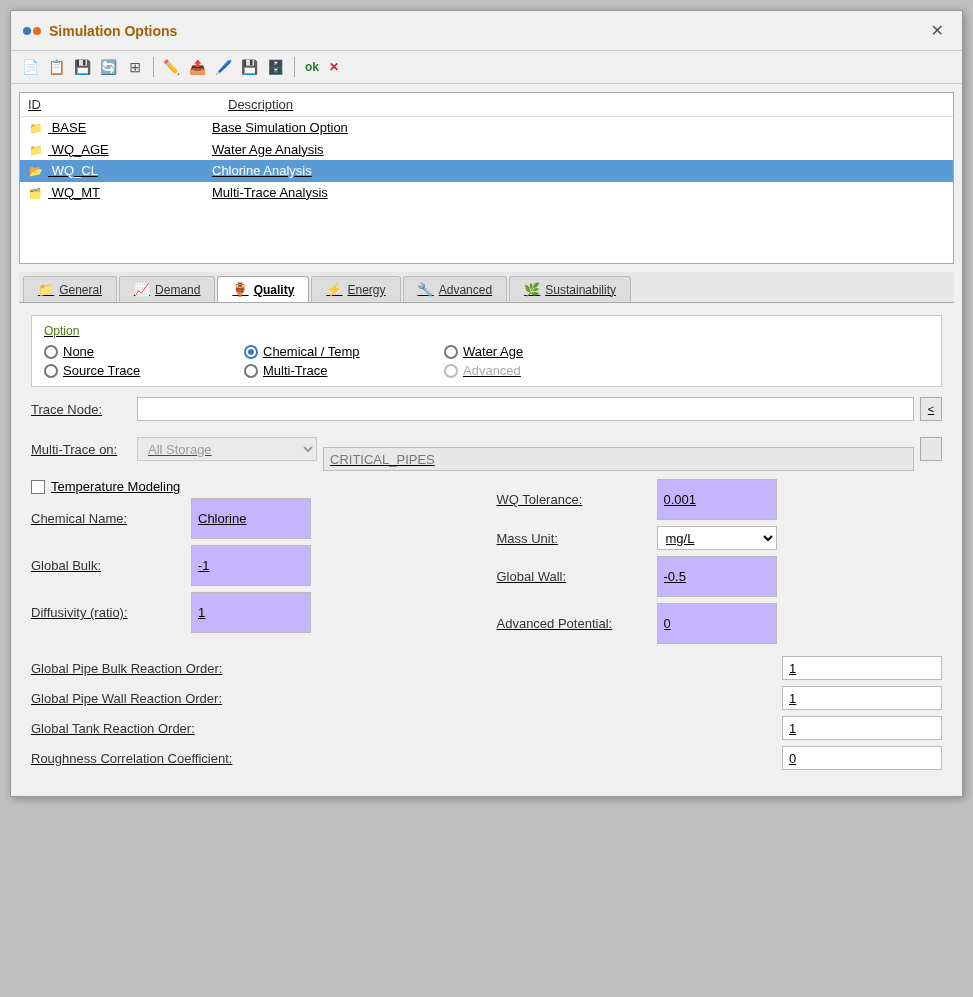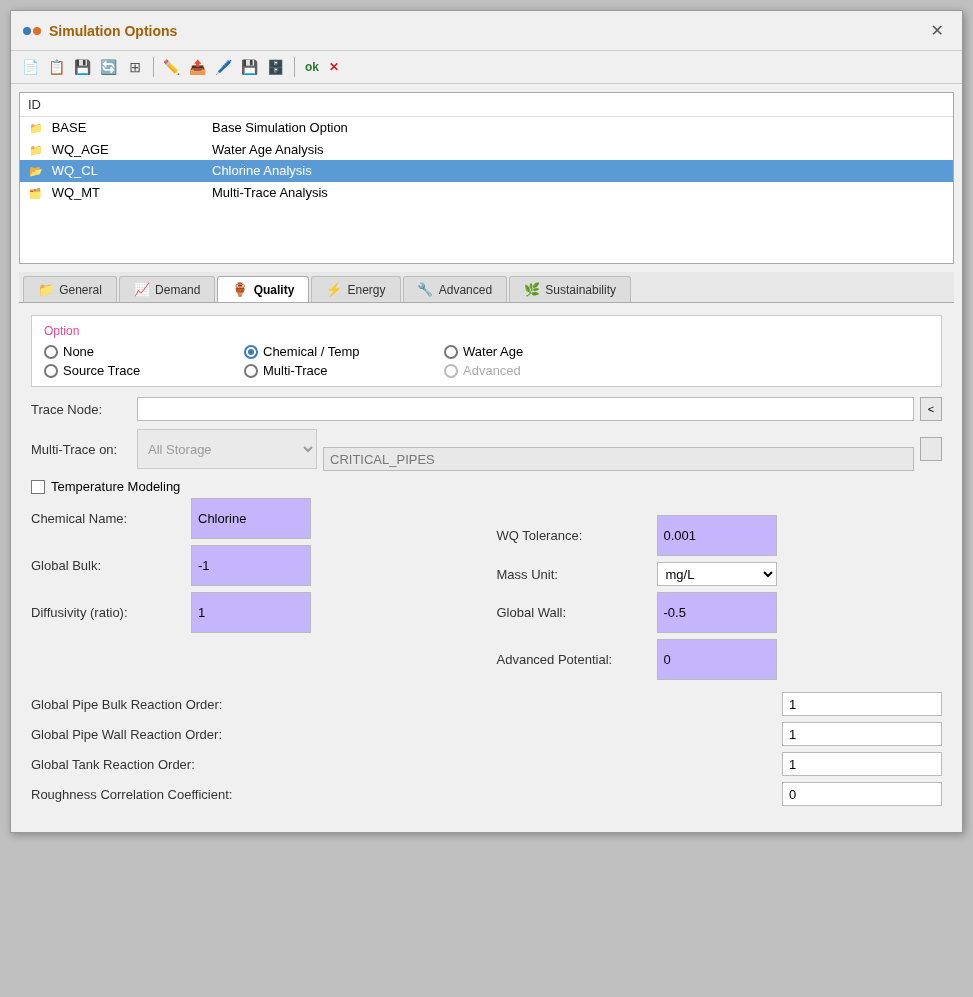--- a/index.html
+++ b/index.html
@@ -92,20 +92,21 @@
       font-size: 12px;
       font-weight: bold;
       color: #cc2222;
       border: none;
       background: transparent;
       cursor: pointer;
       padding: 2px 4px;
     }
     .content-area {
       padding: 8px;
+      text-decoration: underline;
     }
     
     .list-container {
       background: white;
       border: 1px solid #aaa;
       margin-bottom: 8px;
     }
     .list-header {
       display: flex;
       background: white;
@@ -184,21 +185,21 @@
     }
     
     .option-group {
       border: 1px solid #ccc;
       background: white;
       padding: 8px 12px;
       margin-bottom: 10px;
     }
     .option-group-label {
       font-size: 12px;
-      color: #ec4899;
+      color: #4d7c0f;
       margin-bottom: 6px;
     }
     .option-rows {
       display: flex;
       flex-direction: column;
       gap: 4px;
     }
     .option-row {
       display: flex;
       gap: 0;
@@ -293,21 +294,21 @@
       align-items: center;
       margin-bottom: 8px;
       gap: 6px;
     }
     .multi-trace-label {
       min-width: 100px;
       color: #333;
     }
     .multi-select {
       width: 180px;
-      height: 40px;
+      height: 24px;
       border: 1px solid #bbb;
       background: #e8e8e8;
       padding: 2px 6px;
       font-size: 13px;
       color: #777;
     }
     .multi-select2 {
       flex: 1;
       height: 24px;
       border: 1px solid #bbb;
@@ -322,21 +323,21 @@
       border: 1px solid #aaa;
       background: #e8e8e8;
       cursor: pointer;
     }
     .two-col {
       display: flex;
       gap: 20px;
       margin-bottom: 6px;
     }
     .left-col { flex: 1; }
-    .right-col { flex: 1; margin-top: 36px; }
+    .right-col { flex: 1; }
     .checkbox-row {
       display: flex;
       align-items: center;
       gap: 6px;
       margin-bottom: 4px;
     }
     .checkbox {
       width: 14px;
       height: 14px;
       border: 1px solid #777;
@@ -392,20 +393,21 @@
     <div class="toolbar-sep"></div>
     <button class="toolbar-ok">ok</button>
     <button class="toolbar-cancel">✕</button>
   </div>
 
   <div class="content-area">
 
     <div class="list-container">
       <div class="list-header">
         <div class="list-col-id">ID</div>
+        <div class="list-col-desc">Description</div>
       </div>
 
       <div class="list-row">
         <div class="list-row-id">
           <span class="list-row-icon folder-icon">📁</span>
           <span>BASE</span>
         </div>
         <div class="list-row-desc">Base Simulation Option</div>
       </div>
 

